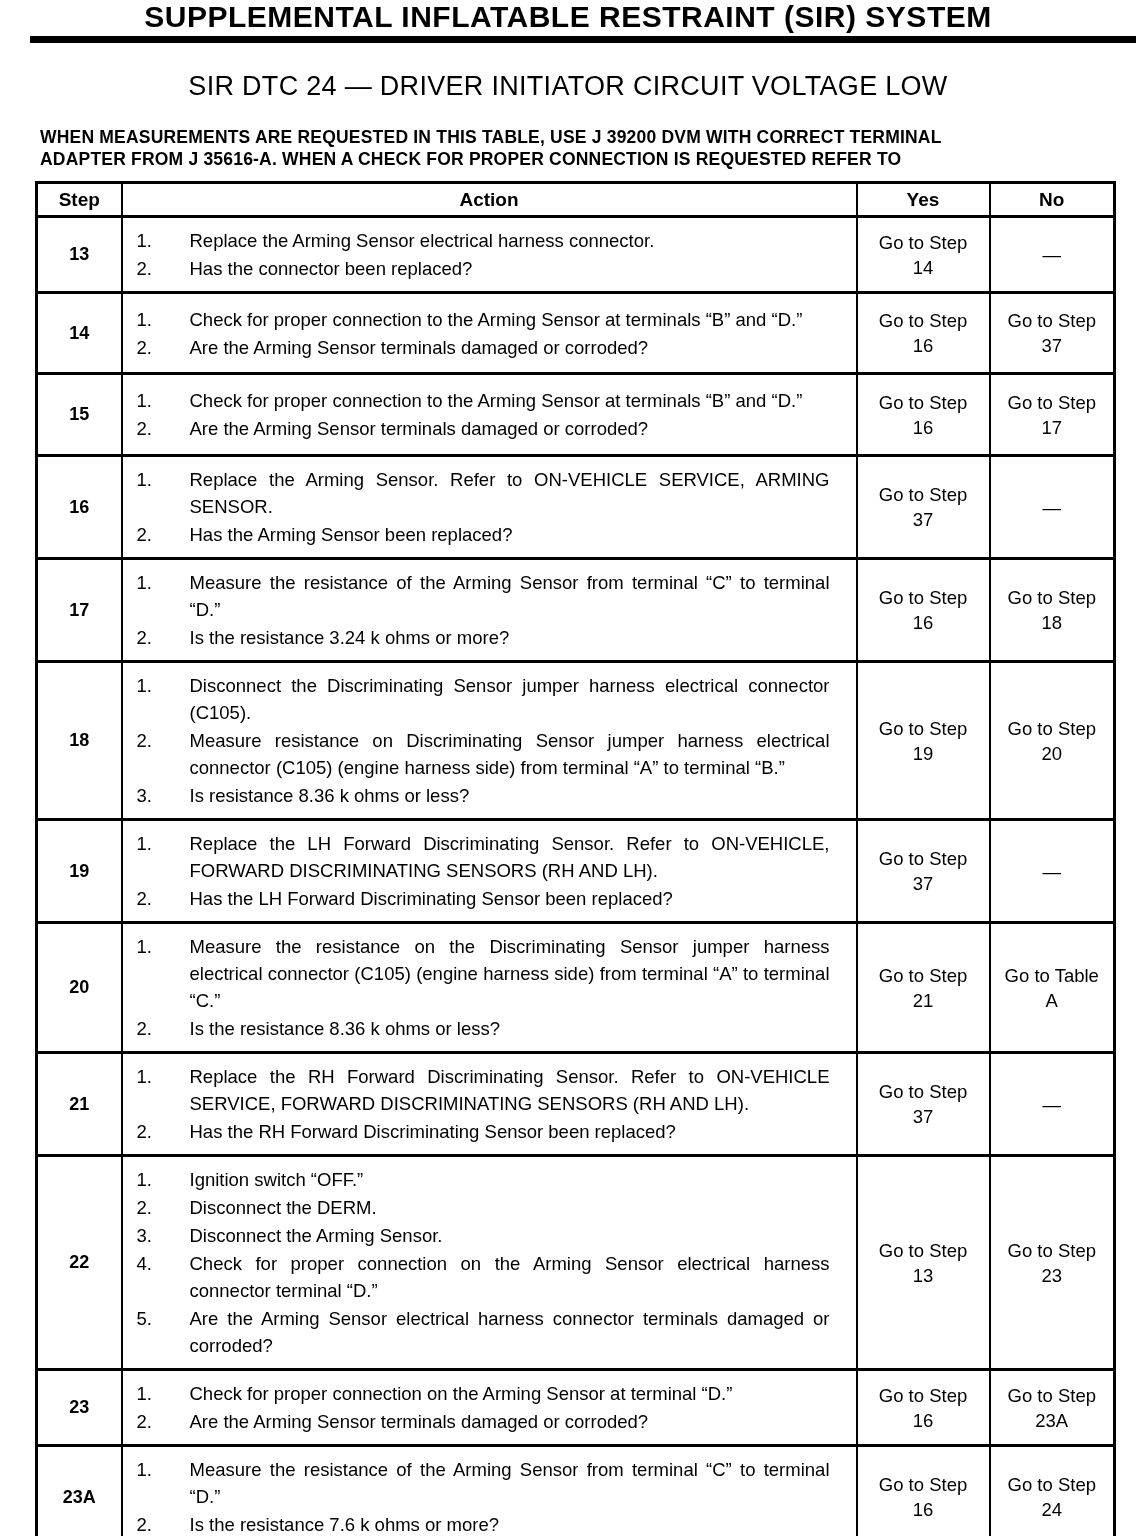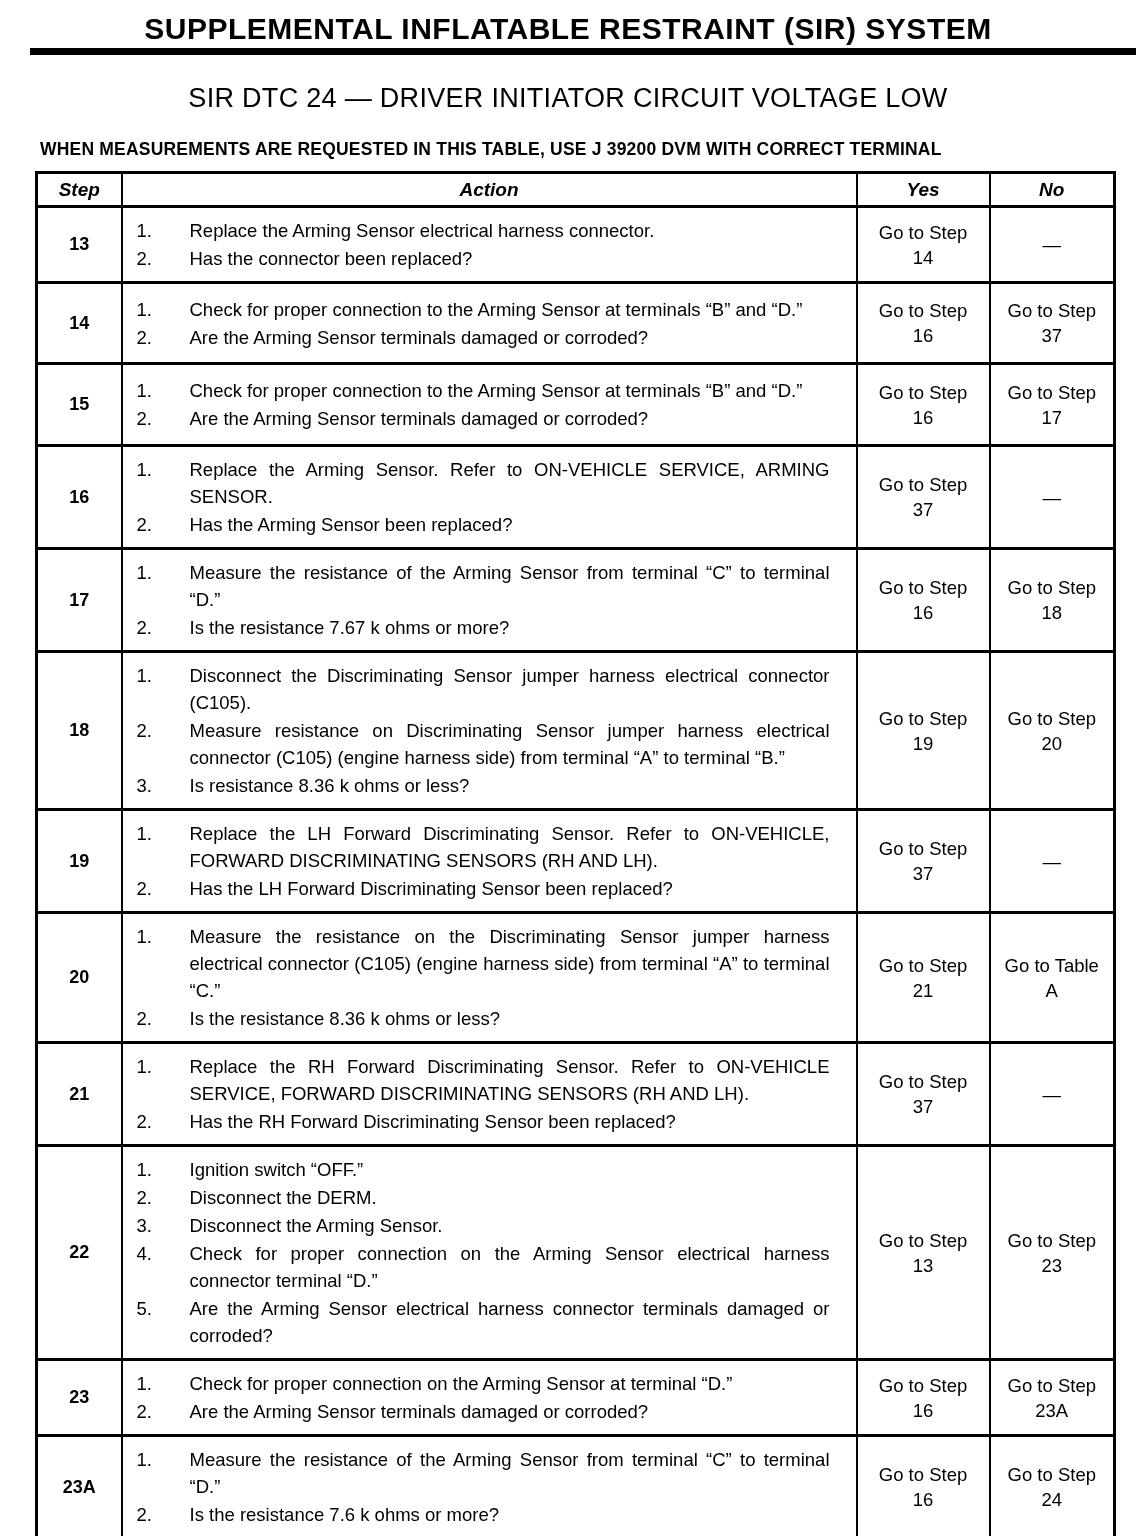--- a/index.html
+++ b/index.html
@@ -7,21 +7,21 @@
     width: 1136px; height: 1536px;
     background: #ffffff;
     overflow: hidden;
     font-family: "Liberation Sans", sans-serif;
     color: #000000;
     -webkit-font-smoothing: antialiased;
   }
   .page { position: relative; width: 1136px; height: 1536px; }
 
   .header-title {
-    padding-top: 12px;
+    padding-top: 0;
     text-align: center;
     font-size: 30px;
     font-weight: bold;
     letter-spacing: 0.5px;
     white-space: nowrap;
   }
   .header-rule {
     height: 7px;
     background: #000;
     margin: 2px 0 0 30px;
@@ -55,21 +55,20 @@
     border-bottom-width: 3px;
     padding: 0;
     vertical-align: middle;
   }
   .dtc-table { border: 3px solid #000; }
   thead th {
     height: 31px;
     font-size: 19px;
     font-weight: bold;
     text-align: center;
-    font-style: italic;
   }
   td.col-step {
     text-align: center;
     font-size: 18px;
     font-weight: bold;
   }
   td.col-action { padding: 8px 26px 8px 14px; }
   .action-item {
     display: flex;
     font-size: 18.5px;
@@ -91,20 +90,21 @@
 <div class="page">
 
   <div class="header-title">SUPPLEMENTAL INFLATABLE RESTRAINT (SIR) SYSTEM</div>
 
   <div class="header-rule"></div>
 
   <div class="table-title">SIR DTC 24 — DRIVER INITIATOR CIRCUIT VOLTAGE LOW</div>
 
   <div class="intro">
       <div class="intro-line">WHEN MEASUREMENTS ARE REQUESTED IN THIS TABLE, USE J 39200 DVM WITH CORRECT TERMINAL</div>
+      <div class="intro-line">ADAPTER FROM J 35616-A. WHEN A CHECK FOR PROPER CONNECTION IS REQUESTED REFER TO</div>
     </div>
 
   <table class="dtc-table">
     <colgroup>
       <col style="width:85px">
       <col style="width:735px">
       <col style="width:133px">
       <col style="width:125px">
     </colgroup>
     <thead>
@@ -200,21 +200,21 @@
         </tr>
         <tr style="height: 82px;">
           <td class="col-step">17</td>
           <td class="col-action">
             <div class="action-item">
               <span class="num">1.</span>
               <span class="txt">Measure the resistance of the Arming Sensor from terminal “C” to terminal “D.”</span>
             </div>
             <div class="action-item">
               <span class="num">2.</span>
-              <span class="txt">Is the resistance 7.67 k ohms or more?</span>
+              <span class="txt">Is the resistance 3.24 k ohms or more?</span>
             </div>
           </td>
           <td class="col-yes">
             <div class="go-line">Go to Step</div>
             <div class="go-line">16</div>
           </td>
           <td class="col-no">
             <div class="go-line">Go to Step</div>
             <div class="go-line">18</div>
           </td>

